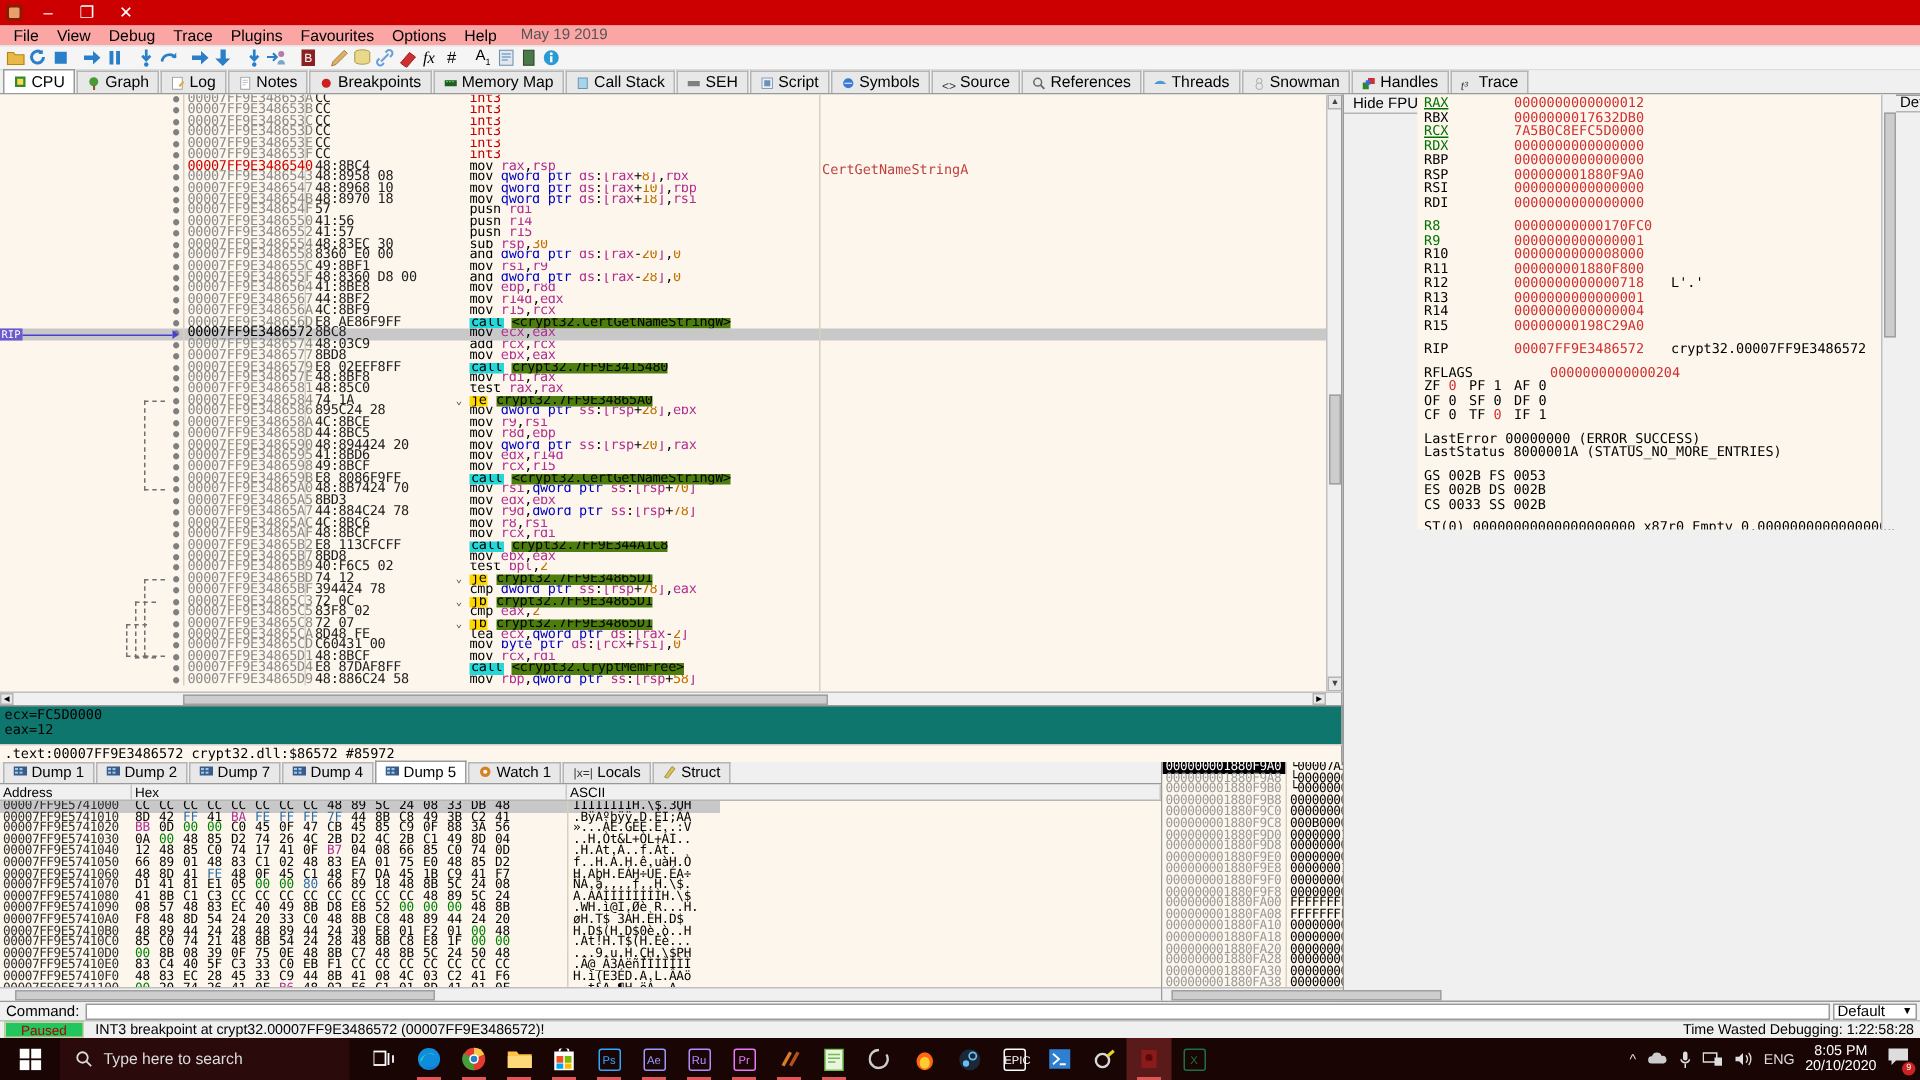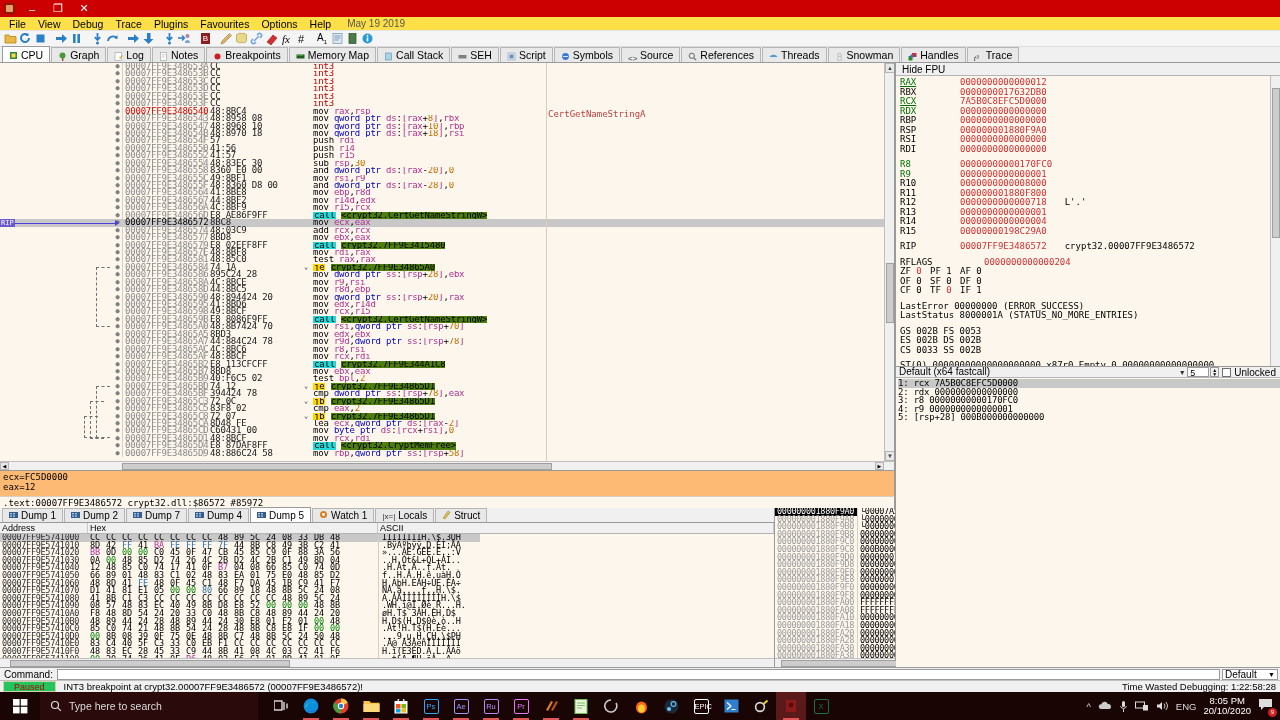--- a/index.html
+++ b/index.html
@@ -21,41 +21,41 @@
   .titlebar .ico {
     width:11px;height:11px;margin-right:4px;
     background:#8b1a00; border-radius:2px; position:relative;
   }
   .titlebar .ico:after{content:"";position:absolute;left:2px;top:2px;width:7px;height:7px;background:#e8a06a;border-radius:1px;}
   .titlebar .ttl{flex:1;white-space:nowrap;overflow:hidden;}
   .winbtns{display:flex;height:17px;}
   .winbtns div{width:26px;height:17px;display:flex;align-items:center;justify-content:center;font-size:11px;color:#fff;}
 
   
-  .menubar{height:14px;background:#fde047;display:flex;align-items:center;padding-left:3px;border-bottom:1px solid #e4e4e4;flex:0 0 auto;}
+  .menubar{height:14px;background:#fca5a5;display:flex;align-items:center;padding-left:3px;border-bottom:1px solid #e4e4e4;flex:0 0 auto;}
   .menubar .mi{padding:0 6px;font-size:10.5px;color:#000;line-height:14px;white-space:nowrap;}
   .menubar .dt{margin-left:10px;color:#555;font-size:10px;}
 
   
   .toolbar{height:16px;background:#f5f5f5;display:flex;align-items:center;padding-left:3px;border-bottom:1px solid #dcdcdc;flex:0 0 auto;gap:1px;}
   .tbi{width:14px;height:14px;display:flex;align-items:center;justify-content:center;position:relative;}
   .tbsep{width:5px;}
   .tbi svg{display:block;}
 
   
   .tabbar{height:16px;background:#f0f0f0;display:flex;align-items:flex-end;border-bottom:1px solid #9a9a9a;flex:0 0 auto;padding-left:2px;}
   .tab{height:15px;display:flex;align-items:center;gap:3px;padding:0 6px;font-size:10.5px;
        border:1px solid #b5b5b5;border-bottom:none;background:#e8e8e8;color:#000;margin-right:1px;white-space:nowrap;}
   .tab.active{background:#fff;height:16px;border-color:#9a9a9a;position:relative;z-index:2;}
   .tab .ti{width:9px;height:9px;display:inline-block;}
 
   
   .main{flex:1;display:flex;min-height:0;}
   .leftcol{width:895px;display:flex;flex-direction:column;min-width:0;}
-  .rightcol{flex:1;display:flex;flex-direction:column;border-left:1px solid #9a9a9a;min-width:0;}
+  .rightcol{flex:1;display:flex;flex-direction:row;border-left:1px solid #9a9a9a;min-width:0;}
 
   
   .disasm-wrap{height:398px;display:flex;background:#fdf6ec;position:relative;overflow:hidden;border-right:1px solid #9a9a9a;}
   .disasm{flex:1;position:relative;overflow:hidden;font-family:"DejaVu Sans Mono", monospace;font-size:9px;}
   .drow{height:7.45px;display:flex;align-items:center;white-space:nowrap;line-height:7.45px;position:relative;}
   .drow.sel{background:#c8c8c8;}
   .col-jump{width:113px;flex:0 0 113px;position:relative;height:100%;}
   .col-bp{width:9px;flex:0 0 9px;text-align:center;color:#808080;font-size:7px;line-height:7.45px;}
   .col-addr{width:82px;flex:0 0 82px;color:#8a8a8a;padding-left:2px;border-left:1px solid #d8cfc2;border-right:1px solid #d8cfc2;letter-spacing:-0.2px;}
   .col-addr.rip{color:#d00000;}
@@ -81,21 +81,21 @@
   .ripmark .ar{width:0;height:0;border-left:4px solid #4b3fcf;border-top:3px solid transparent;border-bottom:3px solid transparent;}
 
   .dscroll{width:10px;background:#f0f0f0;border-left:1px solid #c0c0c0;position:relative;flex:0 0 10px;}
   .dscroll .thumb{position:absolute;left:1px;width:8px;background:#cdcdcd;border:1px solid #a0a0a0;}
   .dscroll .sbtn{position:absolute;left:0;width:10px;height:10px;background:#e8e8e8;border:1px solid #b5b5b5;font-size:6px;text-align:center;line-height:8px;color:#444;}
 
   .hscroll{height:9px;background:#f0f0f0;border-top:1px solid #c0c0c0;position:relative;flex:0 0 9px;}
   .hscroll .thumb{position:absolute;top:1px;height:7px;background:#cdcdcd;border:1px solid #a0a0a0;}
 
   
-  .infobox{height:26px;background:#fdba74;border-top:1px solid #9a9a9a;border-right:1px solid #9a9a9a;
+  .infobox{height:26px;background:#0f766e;border-top:1px solid #9a9a9a;border-right:1px solid #9a9a9a;
            font-family:"DejaVu Sans Mono",monospace;font-size:9px;padding:1px 3px;line-height:10px;color:#000;flex:0 0 auto;}
   .statusline{height:12px;background:#fdf6ec;border-right:1px solid #9a9a9a;font-family:"DejaVu Sans Mono",monospace;
               font-size:9px;padding-left:3px;line-height:12px;color:#000;flex:0 0 auto;border-top:1px solid #d8cfc2;}
 
   
   .bottom{flex:1;display:flex;min-height:0;}
   .dumpcol{width:775px;display:flex;flex-direction:column;min-width:0;border-right:1px solid #9a9a9a;}
   .stackcol{flex:1;display:flex;flex-direction:column;min-width:0;}
 
   .btabbar{height:15px;background:#f0f0f0;display:flex;align-items:flex-end;border-bottom:1px solid #9a9a9a;flex:0 0 auto;padding-left:2px;}
@@ -164,21 +164,21 @@
 
   
   .statusbar{height:12px;background:#f0f0f0;display:flex;align-items:center;border-top:1px solid #c0c0c0;flex:0 0 auto;font-size:9.5px;}
   .statusbar .paused{background:#22c55e;color:#b00000;padding:0 10px;height:11px;line-height:11px;border:1px solid #d0d0a0;margin-left:3px;font-size:9px;}
   .statusbar .msg{flex:1;padding-left:8px;color:#000;font-size:9.5px;}
   .statusbar .twd{padding-right:4px;color:#000;font-size:9.5px;}
 
   
   .taskbar{height:28px;background:#1a0505;display:flex;align-items:center;flex:0 0 auto;position:relative;}
   .tb-start{width:40px;height:28px;display:flex;align-items:center;justify-content:center;}
-  .tb-search{width:218px;height:28px;display:flex;align-items:center;gap:7px;padding-left:10px;background:#2a0a0a;}
+  .tb-search{width:193px;height:28px;display:flex;align-items:center;gap:7px;padding-left:10px;background:#2a0a0a;}
   .tb-search .txt{color:#dcdcdc;font-size:10.5px;}
   .tb-icons{display:flex;align-items:center;gap:0px;padding-left:8px;}
   .tbicon{width:30px;height:28px;display:flex;align-items:center;justify-content:center;position:relative;}
   .tbicon.run::after{content:"";position:absolute;bottom:0;left:7px;width:16px;height:2px;background:#e05555;}
   .tbicon.act{background:#5a1a1a;}
   .tb-right{position:absolute;right:0;height:28px;display:flex;align-items:center;gap:7px;padding-right:6px;color:#ddd;font-size:9.5px;}
   .tb-clock{text-align:center;line-height:10px;font-size:9.5px;color:#fff;}
   .tb-notif{width:16px;height:16px;position:relative;}
   .tb-notif .badge{position:absolute;right:-3px;bottom:-3px;width:9px;height:9px;border-radius:50%;background:#cc2222;color:#fff;font-size:6px;line-height:9px;text-align:center;}
 </style>

